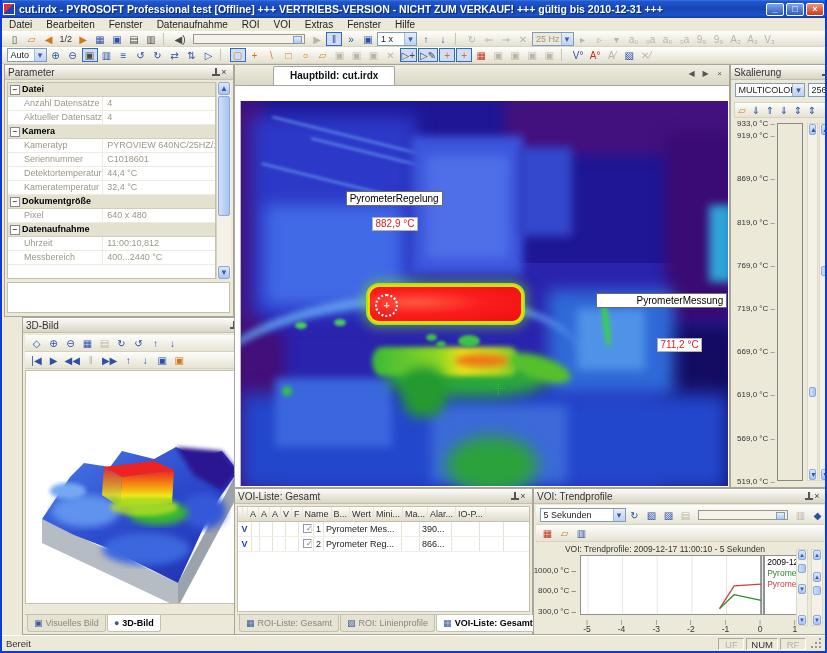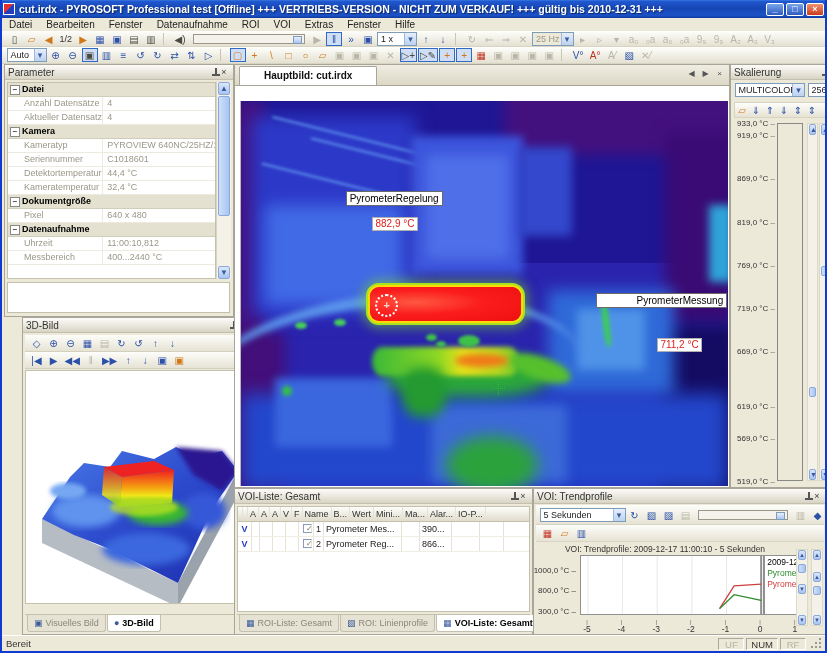--- a/index.html
+++ b/index.html
@@ -70,21 +70,21 @@
   .tabs-bottom{position:absolute;left:2px;bottom:2px;right:2px;height:18px;display:flex;align-items:flex-start;
      background:#ECE9D8;border-top:1px solid #c4c0ae;padding-left:2px;}
   .btab{height:17px;display:flex;align-items:center;padding:0 6px;font-size:9px;color:#8a877a;background:#E6E3D4;
      border:1px solid #c4c0ae;border-top:none;border-radius:0 0 3px 3px;margin-right:1px;white-space:nowrap;}
   .btab.active{background:#fff;color:#000;font-weight:bold;}
   .btab .ticon{font-size:9px;margin-right:3px;color:#3a5a9c;}
   
   #main-tabstrip{position:absolute;left:0;top:0;right:0;height:21px;background:linear-gradient(#EFEDE2,#DCD8C6);
      border-bottom:1px solid #A9A599;display:flex;align-items:flex-end;padding-left:4px;}
   #main-tab{height:19px;background:#fff;border:1px solid #A9A599;border-bottom:none;border-radius:2px 2px 0 0;
-     font-size:10px;font-weight:bold;padding:0 24px;line-height:18px;color:#111;}
+     font-size:10px;font-weight:bold;padding:0 16px;line-height:18px;color:#111;margin-left:34px;}
   #main-nav{position:absolute;right:3px;top:3px;display:flex;}
   #main-nav span{width:13px;height:13px;font-size:8px;line-height:12px;text-align:center;color:#555;margin-left:1px;}
   #main-doc{position:absolute;left:0;top:21px;right:0;bottom:0;background:#fff;}
   
   #thermal{position:absolute;left:5px;top:15px;width:488px;height:385px;background:#2a23ae;overflow:hidden;border-left:1px solid #b8b8b8;}
   #thermal div{position:absolute;}
   .t-topdark{left:0;top:0;width:100%;height:42%;background:#1e1694;}
   .t-purple-tr{left:54%;top:-4%;width:48%;height:18%;background:#43117e;filter:blur(7px);}
   .t-purple-r{left:87%;top:8%;width:14%;height:50%;background:#3a0b74;filter:blur(7px);}
   .t-purple-l{left:-2%;top:0;width:7%;height:100%;background:#45107c;filter:blur(6px);}
@@ -538,21 +538,21 @@
     <div id="skal-scale">
       <div id="skal-ticks">
 
       <span class="sk-tick" style="top: -4px;">933,0 °C</span>
           <span class="sk-tick" style="top: 8.10628px;">919,0 °C</span>
           <span class="sk-tick" style="top: 51.343px;">869,0 °C</span>
           <span class="sk-tick" style="top: 94.5797px;">819,0 °C</span>
           <span class="sk-tick" style="top: 137.816px;">769,0 °C</span>
           <span class="sk-tick" style="top: 181.053px;">719,0 °C</span>
           <span class="sk-tick" style="top: 224.29px;">669,0 °C</span>
-          <span class="sk-tick" style="top: 279px;">619,0 °C</span>
+          <span class="sk-tick" style="top: 267px;">619,0 °C</span>
           <span class="sk-tick" style="top: 310.763px;">569,0 °C</span>
           <span class="sk-tick" style="top: 354px;">519,0 °C</span>
         </div>
       <div id="skal-bar"></div>
       <div class="sk-track" style="left:76px;">
         <span class="sb-btn" style="height:11px;top:0;font-size:7px;line-height:10px;">▲</span>
         <span class="sb-thumb" style="top:74%;height:10px;"></span>
         <span class="sb-btn" style="height:11px;bottom:0;font-size:7px;line-height:10px;">▼</span>
       </div>
       <div class="sk-track" style="left:88px;">

